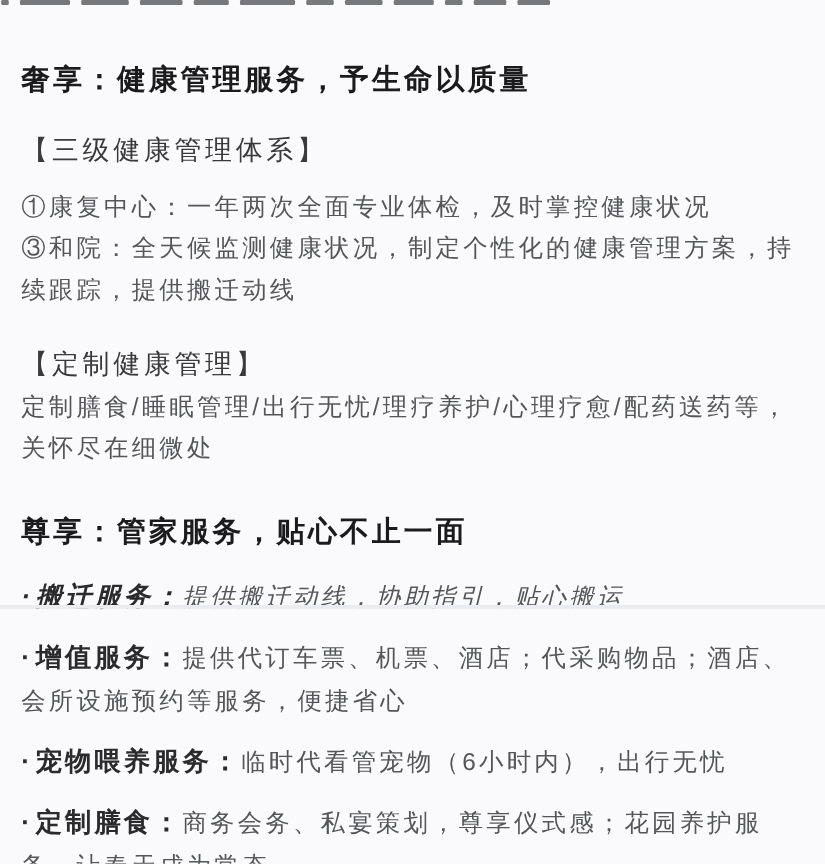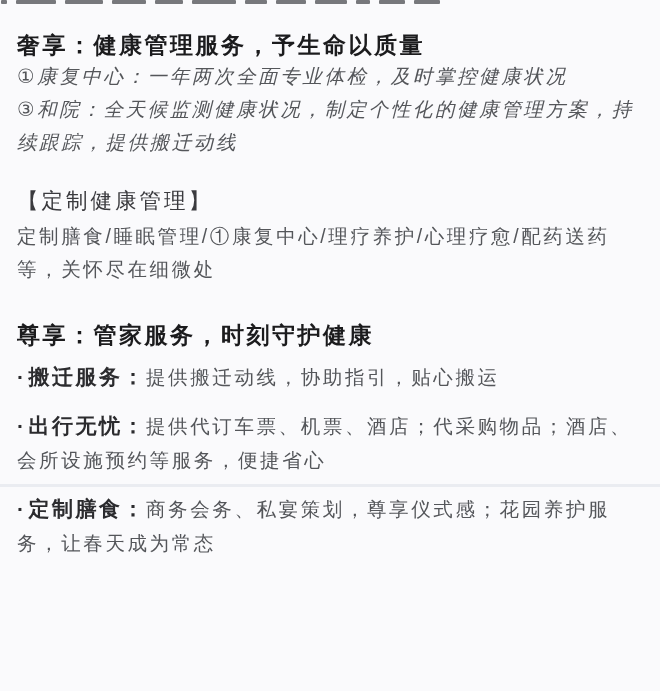--- a/index.html
+++ b/index.html
@@ -11,21 +11,21 @@
     height: 691px;
     background: #fafafc;
     overflow: hidden;
     font-family: "Liberation Sans", "DejaVu Sans", sans-serif;
   }
   .page {
     position: relative;
     width: 660px;
     height: 487px;
     box-sizing: border-box;
-    padding: 30px 14px 0 17px;
+    padding: 48px 14px 0 17px;
   }
   
   .remnant-row {
     position: absolute;
     top: 0;
     left: 1px;
     height: 4px;
     display: flex;
     gap: 9px;
   }
@@ -55,27 +55,27 @@
   }
   .mt-custom { }
   .body-text {
     margin: 0;
     font-size: 19.5px;
     font-weight: 300;
     color: #54565a;
     letter-spacing: 2.6px;
     line-height: 33px;
   }
-  .tier-list { margin-top: 0; font-style: italic; }
+  .tier-list { margin-top: 15px; }
   .mt-custom-body { margin-top: 4px; }
   .bullet-item {
     margin: 14px 0 0;
     line-height: 33px;
   }
-  .mt-b1 { margin-top: 10px; }
+  .mt-b1 { margin-top: 21px; font-style: italic; }
   .b-dot, .b-label {
     font-size: 21px;
     font-weight: 600;
     color: #2b2b2e;
     letter-spacing: 2.5px;
   }
   .b-dot { margin-right: 2px; }
   .b-desc {
     font-size: 19.5px;
     font-weight: 300;
@@ -106,40 +106,44 @@
       <i style="width:22px"></i>
       <i style="width:30px"></i>
       <i style="width:32px"></i>
       <i style="width:14px"></i>
       <i style="width:26px"></i>
       <i style="width:26px"></i>
   </div>
 
   <h1 class="h1">奢享：健康管理服务，予生命以质量</h1>
 
+  <h2 class="sec-title">【三级健康管理体系】</h2>
 
   <div class="body-text tier-list">
     <div>①康复中心：一年两次全面专业体检，及时掌控健康状况</div>
     <div>③和院：全天候监测健康状况，制定个性化的健康管理方案，持续跟踪，提供搬迁动线</div>
   </div>
 
   <h2 class="sec-title mt-custom">【定制健康管理】</h2>
 
-  <p class="body-text mt-custom-body">定制膳食/睡眠管理/①康复中心/理疗养护/心理疗愈/配药送药等，关怀尽在细微处</p>
+  <p class="body-text mt-custom-body">定制膳食/睡眠管理/出行无忧/理疗养护/心理疗愈/配药送药等，关怀尽在细微处</p>
 
-  <h1 class="h1 mt-butler">尊享：管家服务，时刻守护健康</h1>
+  <h1 class="h1 mt-butler">尊享：管家服务，贴心不止一面</h1>
 
   <p class="bullet-item mt-b1">
     <span class="b-dot">·</span><span class="b-label">搬迁服务：</span><span class="b-desc">提供搬迁动线，协助指引，贴心搬运</span>
   </p>
 
   <p class="bullet-item">
-    <span class="b-dot">·</span><span class="b-label">出行无忧：</span><span class="b-desc">提供代订车票、机票、酒店；代采购物品；酒店、会所设施预约等服务，便捷省心</span>
+    <span class="b-dot">·</span><span class="b-label">增值服务：</span><span class="b-desc">提供代订车票、机票、酒店；代采购物品；酒店、会所设施预约等服务，便捷省心</span>
   </p>
 
+  <p class="bullet-item">
+    <span class="b-dot">·</span><span class="b-label">宠物喂养服务：</span><span class="b-desc">临时代看管宠物（6小时内），出行无忧</span>
+  </p>
 
   <p class="bullet-item">
     <span class="b-dot">·</span><span class="b-label">定制膳食：</span><span class="b-desc">商务会务、私宴策划，尊享仪式感；花园养护服务，让春天成为常态</span>
   </p>
 
   <div class="bottom-strip"></div>
 
 </div>
 
 </body></html>

